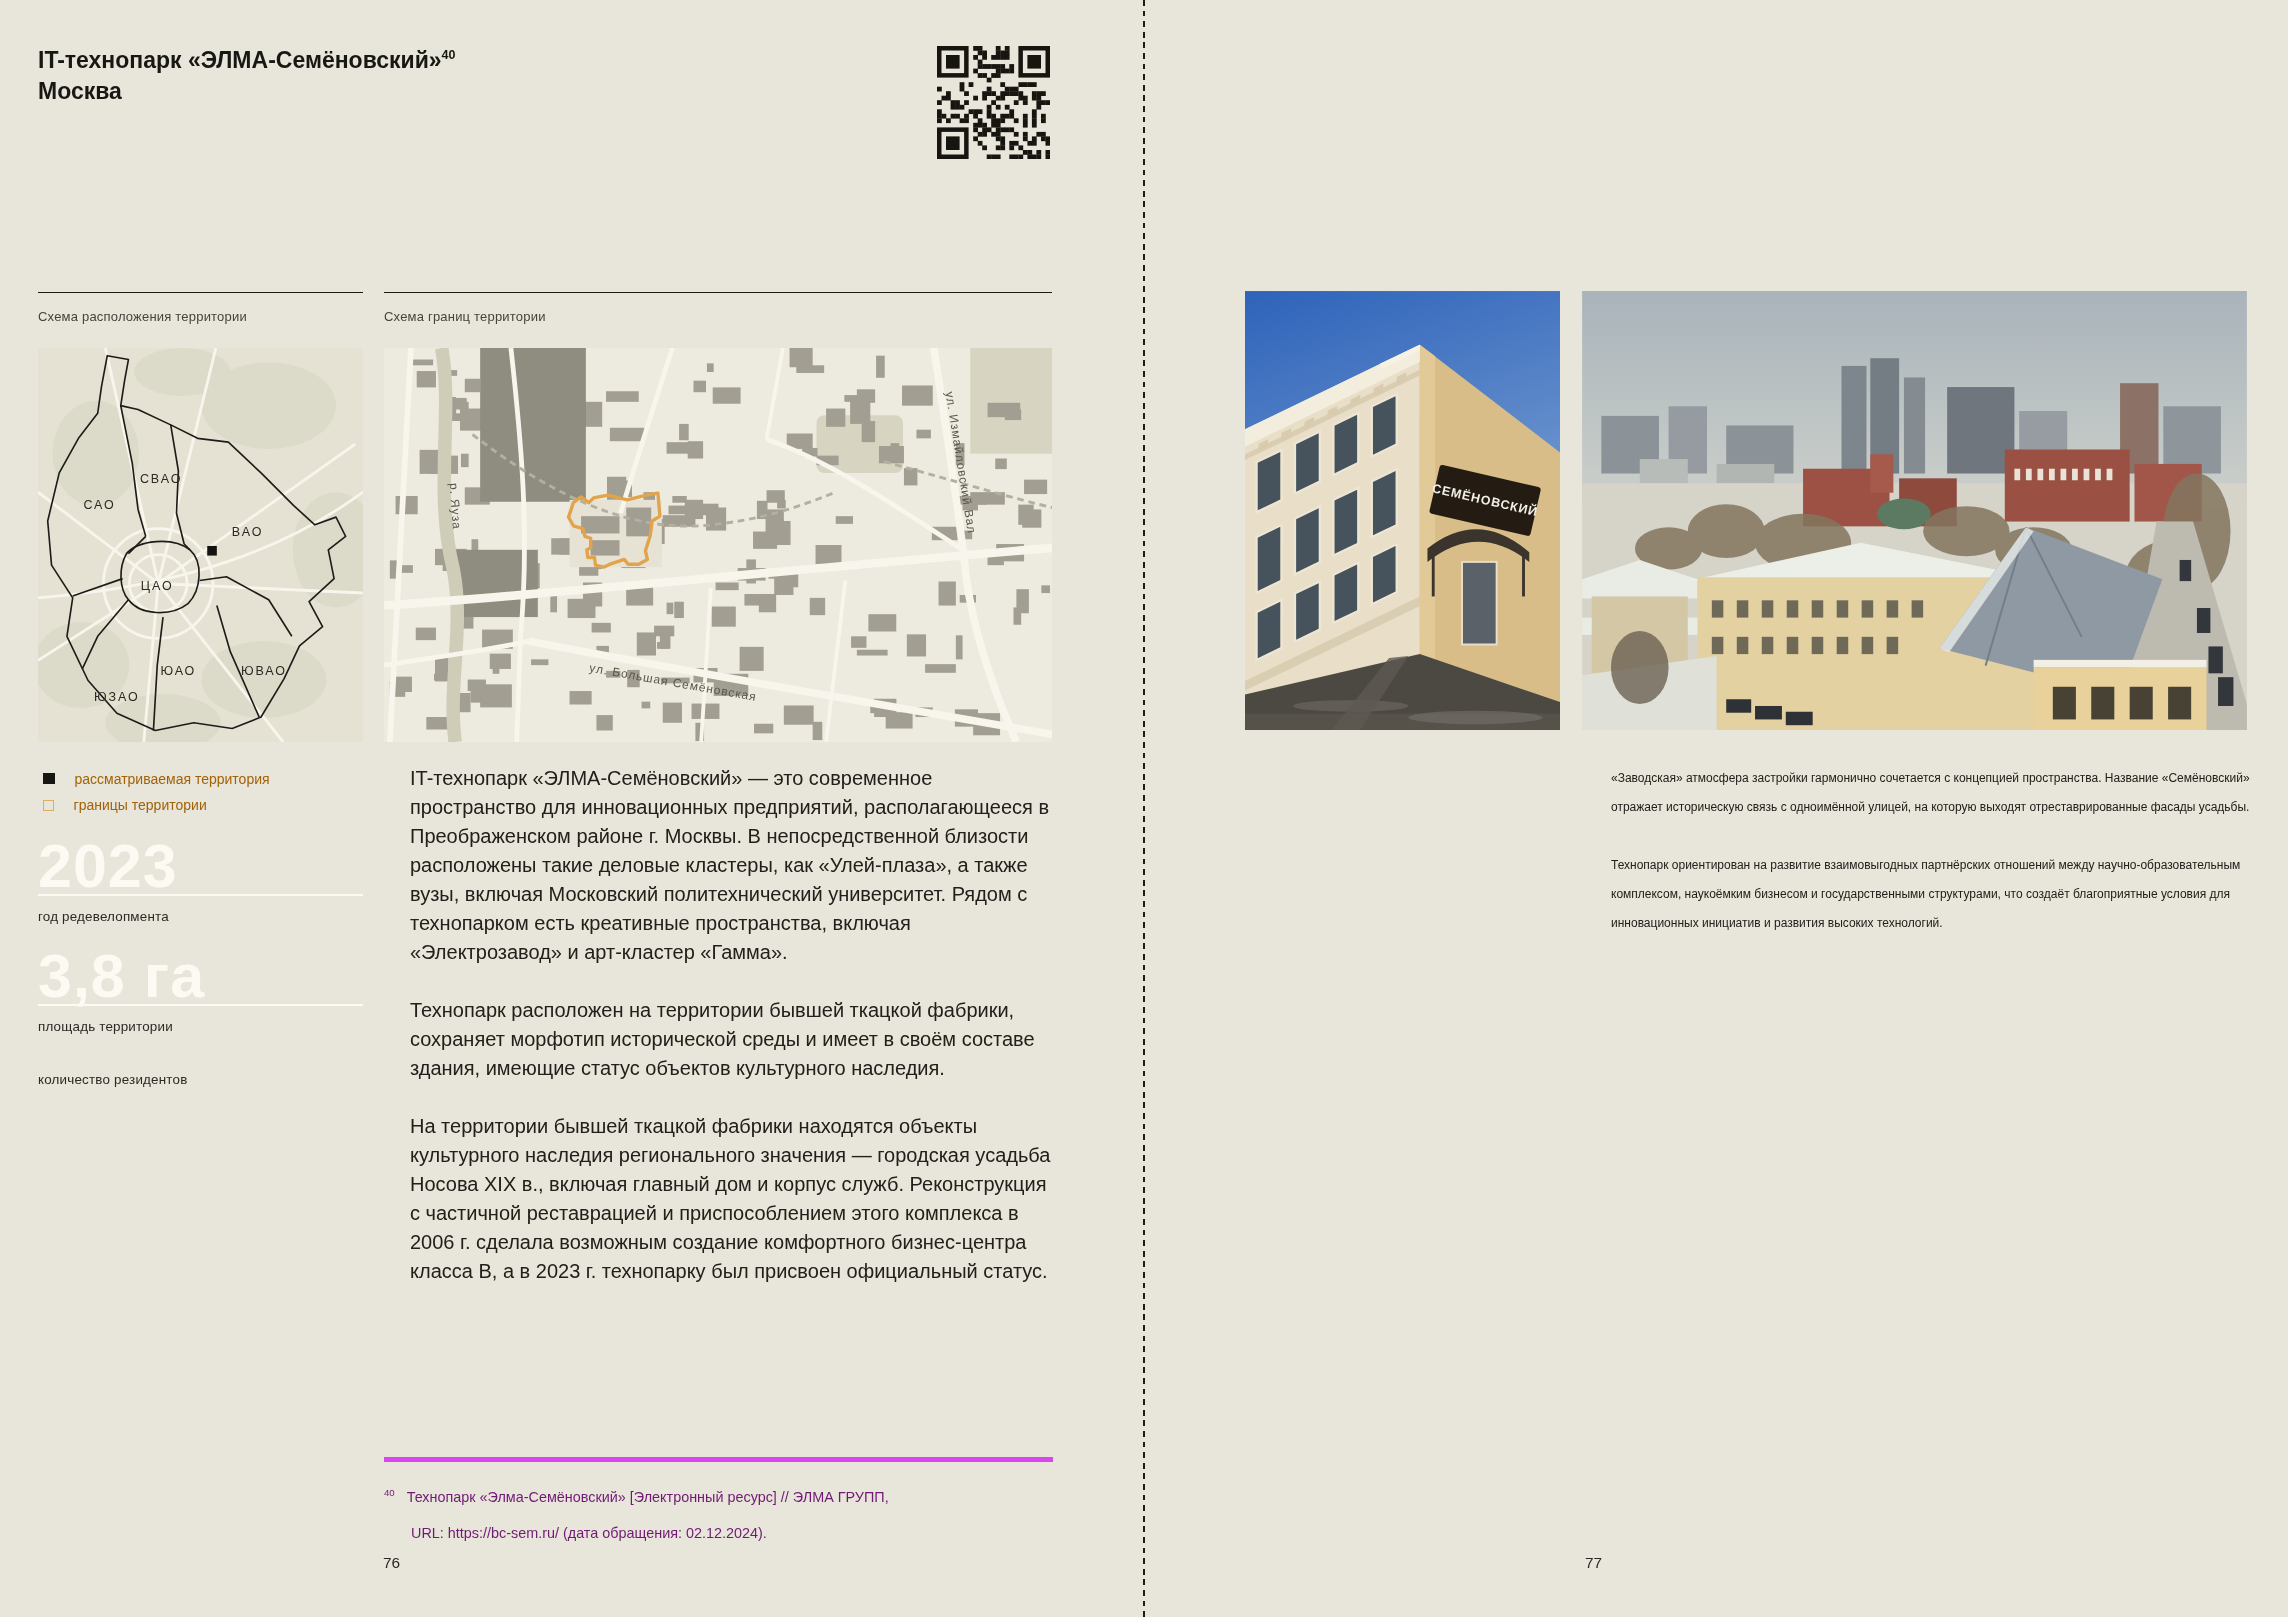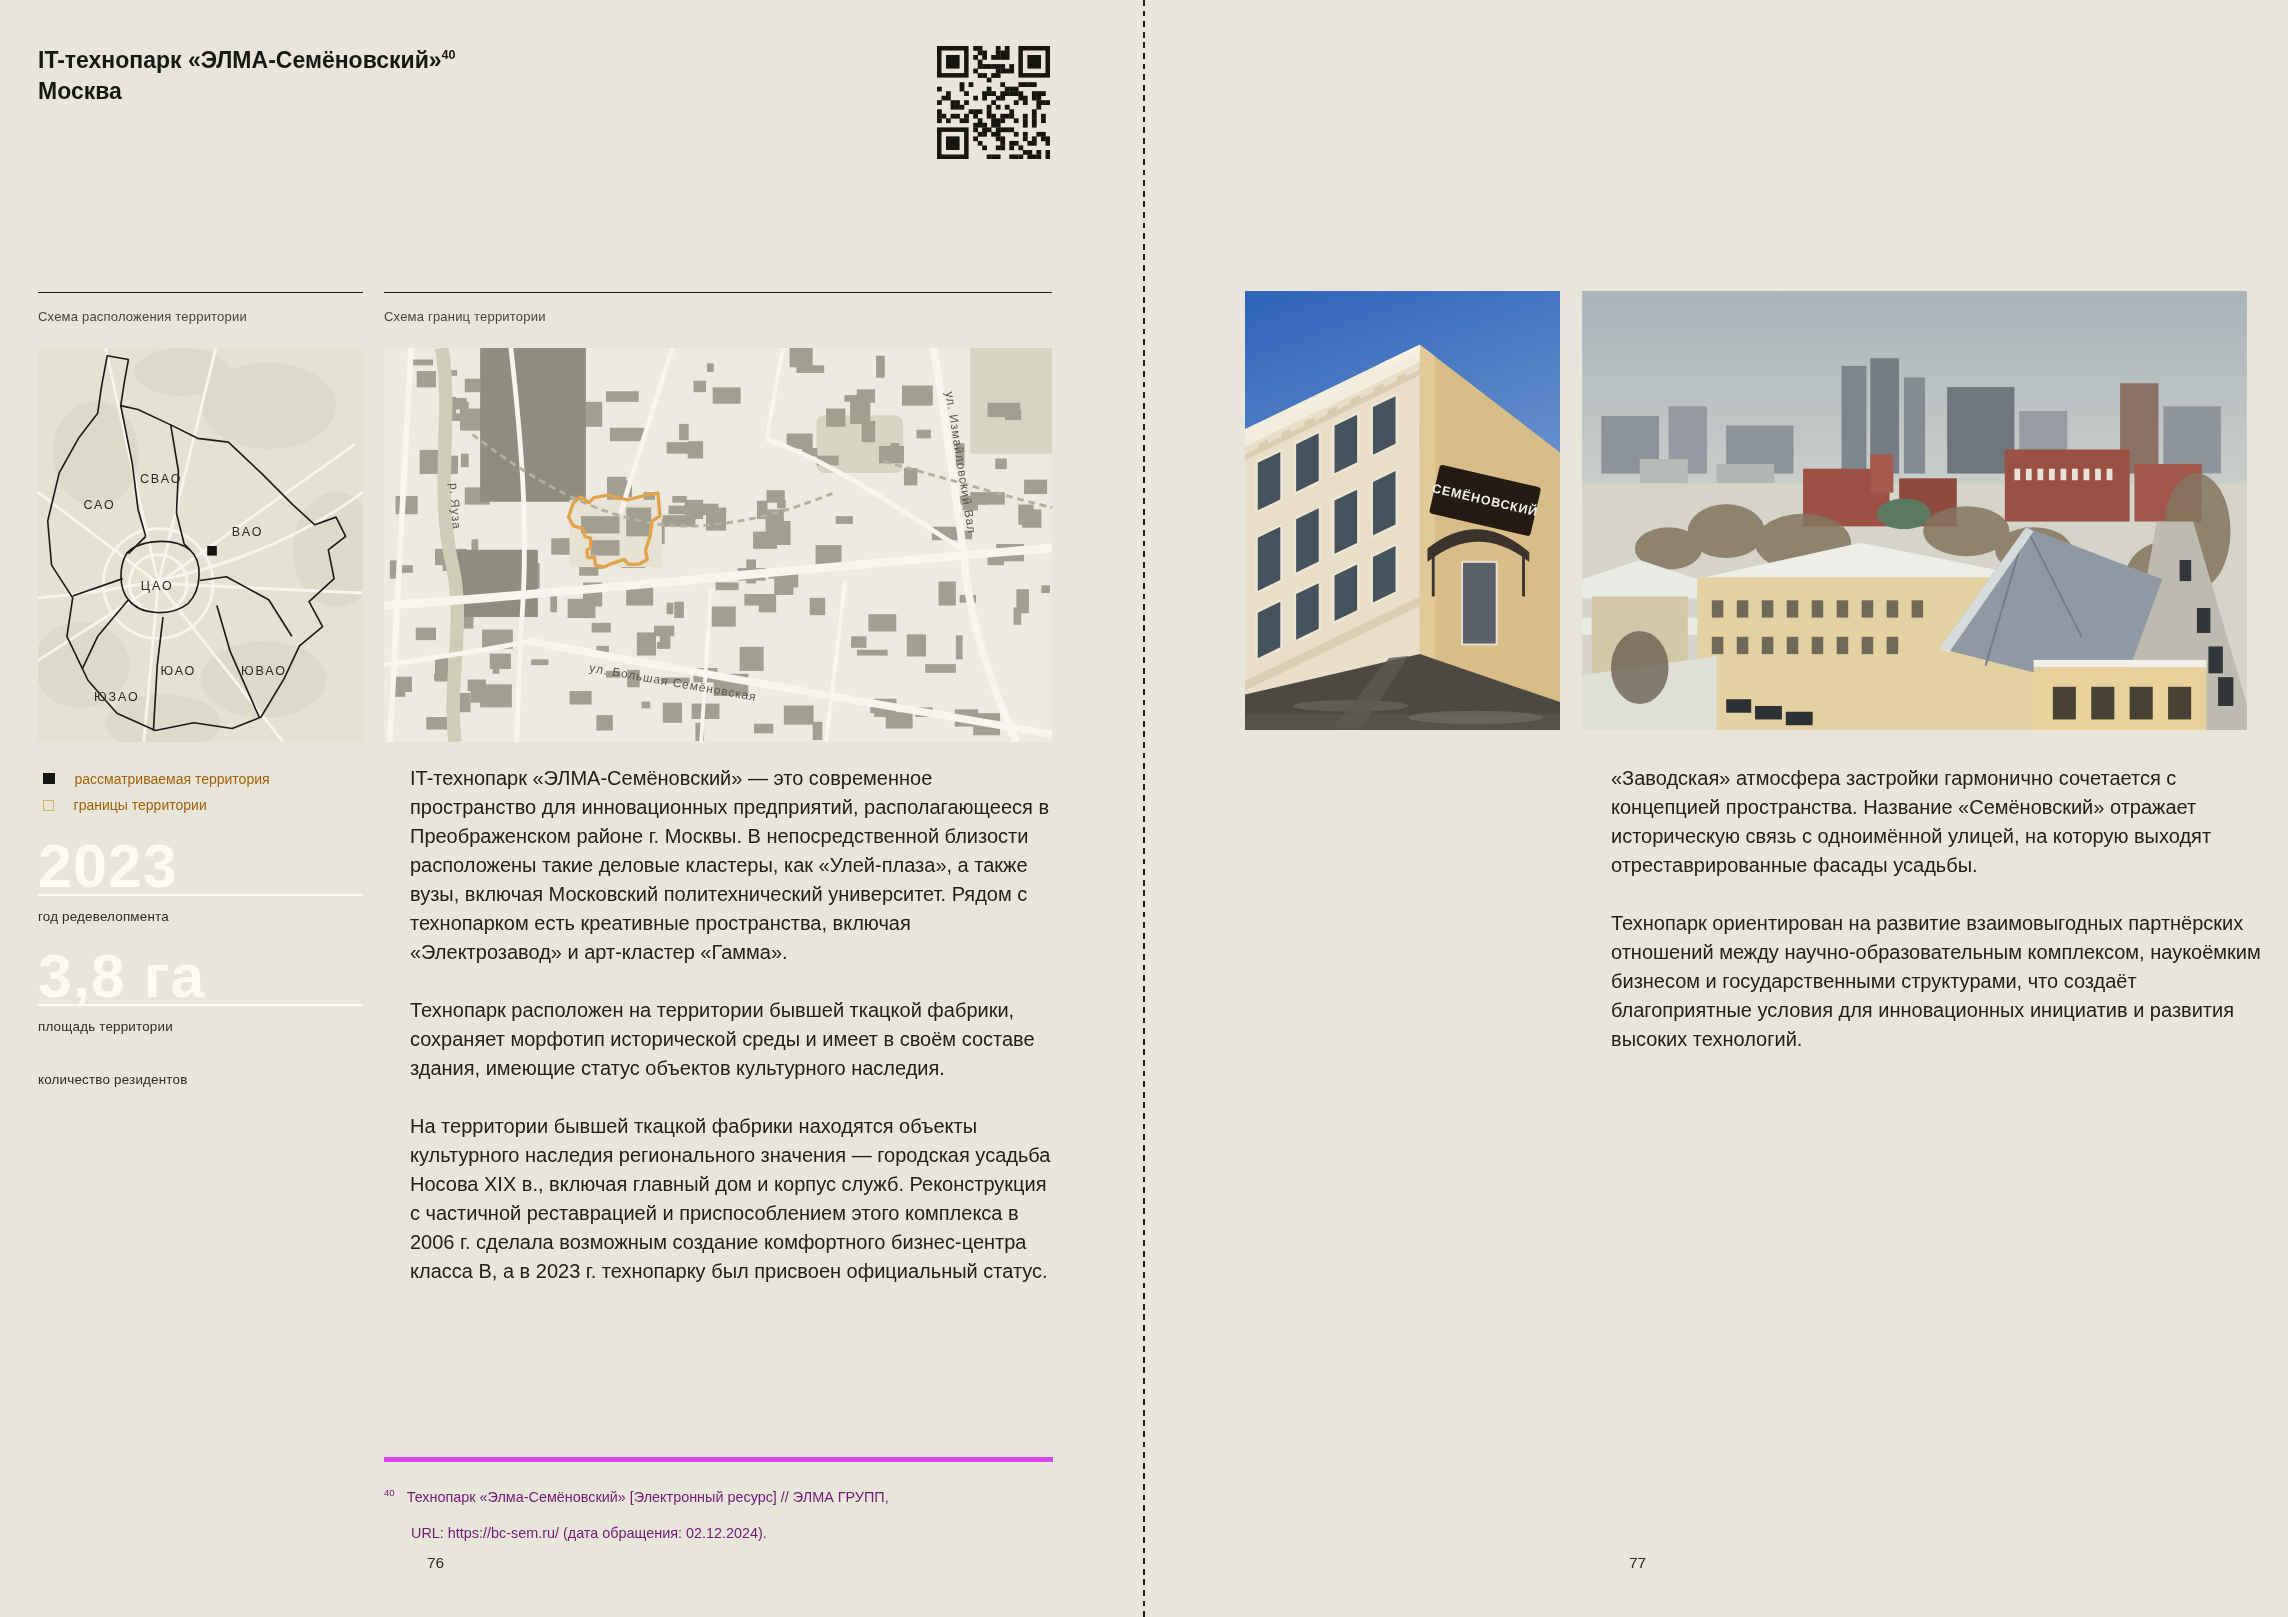--- a/index.html
+++ b/index.html
@@ -34,29 +34,29 @@
   .legend-sq.outline{border:1.9px solid #d9af63;width:8.6px;height:8.6px;}
   
   .stat{left:38px;width:325px;}
   .stat .num{font-size:61px;font-weight:bold;line-height:56px;color:#fcfaf3;
     letter-spacing:1px;border-bottom:2.9px solid #fcfaf3;padding-bottom:0px;}
   .stat .lbl{font-size:13.4px;color:#2b2a25;margin-top:12.5px;letter-spacing:0.2px;}
   .stat.s1{top:838px;} .stat.s2{top:948px;} .stat.s3{top:1059px;}
   
   .body-col{left:410px;top:764px;width:649px;font-size:20px;line-height:29px;color:#21201b;}
   .body-col p,.rbody p{margin:0 0 29px 0;}
-  .rbody{left:1611px;top:764px;width:672px;font-size:20px;line-height:29px;color:#21201b;}
+  .rbody{left:1611px;top:764px;width:672px;font-size:12px;line-height:29px;color:#21201b;}
   
   .footnote{left:384px;top:1457px;width:669px;border-top:5px solid #d946ef;
     font-size:14.4px;color:#701a75;}
   .footnote .fn-line{padding-left:27px;line-height:36px;}
   .footnote .fn-first{margin-top:13.4px;text-indent:-27px;}
   .footnote sup{font-size:9.6px;}
   
-  .pagenum{font-size:15.4px;color:#2a2925;margin-left:44px;}
+  .pagenum{font-size:15.4px;color:#2a2925;}
   .pn-l{left:383px;top:1554px;} .pn-r{left:1585px;top:1554px;}
   
   .photo1{left:1245px;top:291px;width:315px;height:439px;}
   .photo2{left:1582px;top:291px;width:665px;height:439px;}
   svg{display:block;}
 </style>
 </head>
 <body>
 
 <div class="spread">

